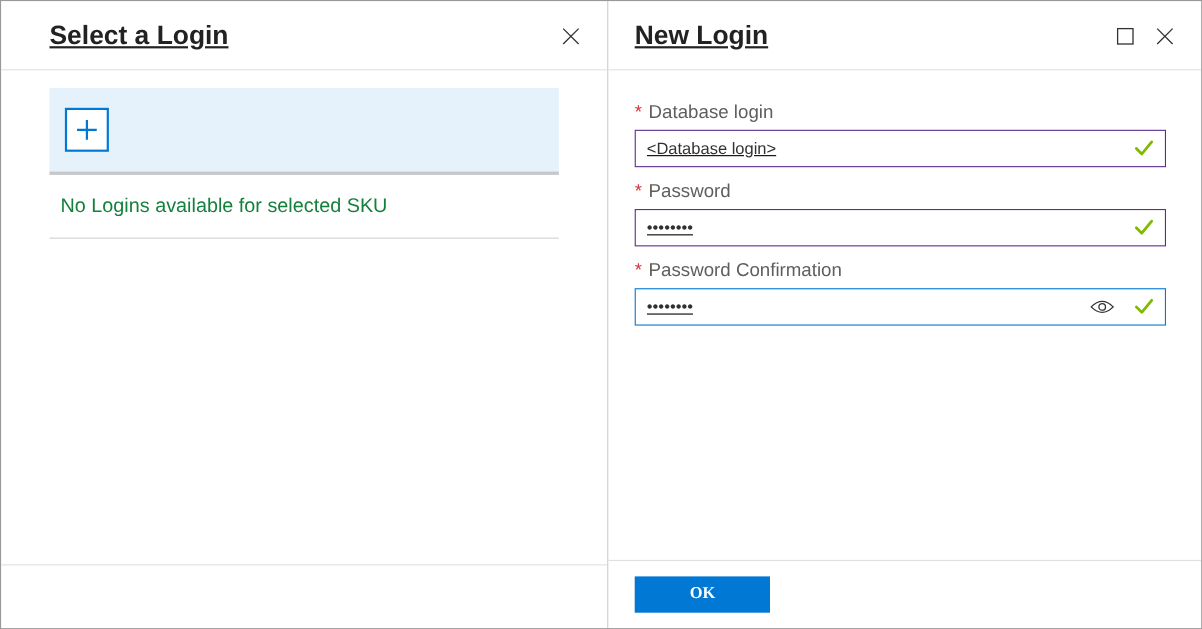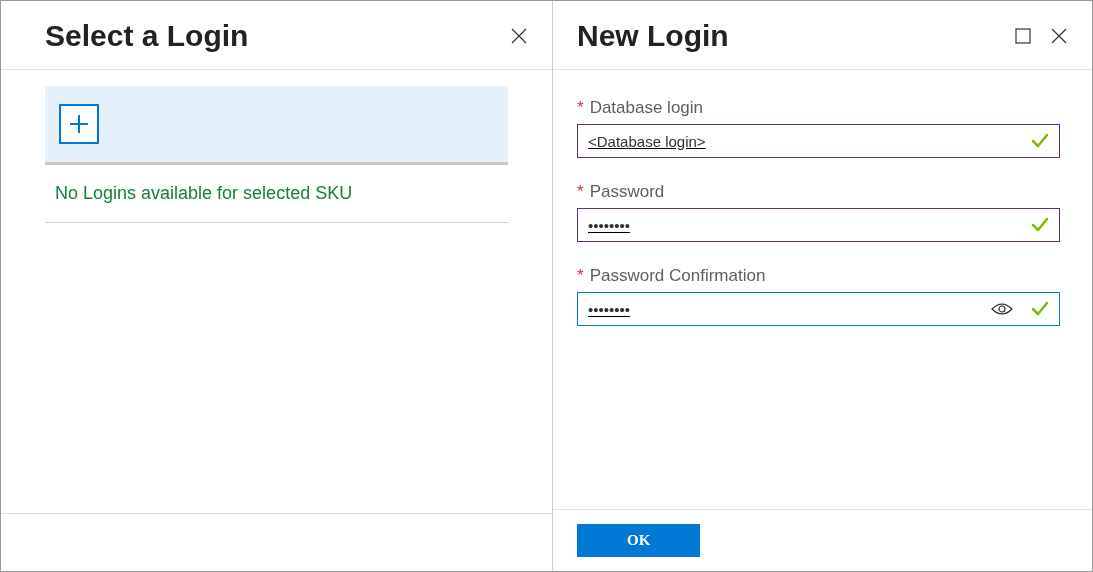--- a/index.html
+++ b/index.html
@@ -26,23 +26,24 @@
       display: flex;
       align-items: center;
       justify-content: space-between;
       padding: 18px 24px 16px 44px;
       border-bottom: 1px solid #e0e0e0;
     }
     .right-panel .panel-header {
       padding-left: 24px;
     }
     .panel-title {
-      font-size: 30px;
+      font-size: 24px;
       font-weight: 600;
       color: #222;
+      text-decoration: underline;
     }
     .header-controls {
       display: flex;
       gap: 18px;
       align-items: center;
     }
     .close-icon, .maximize-icon {
       width: 18px;
       height: 18px;
       cursor: pointer;
@@ -84,21 +85,21 @@
     }
     .left-footer {
       margin-top: auto;
       border-top: 1px solid #e0e0e0;
       height: 58px;
     }
     .right-body {
       padding: 28px 32px 0 24px;
       flex: 1;
     }
-    .field-block { margin-bottom: 24px; }
+    .field-block { margin-bottom: 12px; }
     .field-label {
       font-size: 17px;
       color: #605E5C;
       margin-bottom: 6px;
     }
     .req { color: #d13438; margin-right: 6px; }
     .input-wrap {
       position: relative;
       display: flex;
       align-items: center;

